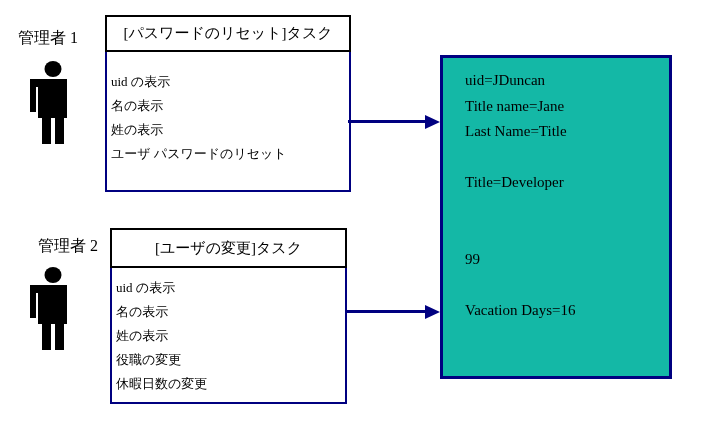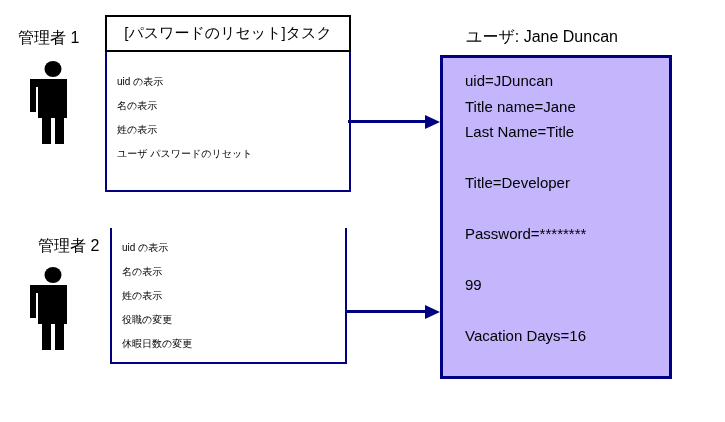--- a/index.html
+++ b/index.html
@@ -1,38 +1,38 @@
 <!DOCTYPE html>
 <html><head>
 <meta charset="utf-8">
 <style>
   html,body{margin:0;padding:0;background:#ffffff;}
   .canvas{
     position:relative;width:725px;height:422px;background:#ffffff;overflow:hidden;
-    font-family:Liberation Sans, sans-serif;
+    font-family:Liberation Serif, serif;
     color:#000;
   }
   .abs{position:absolute;}
   .admin-label{font-size:16px;line-height:18px;white-space:nowrap;}
   .person{display:block;}
 
   .task-box{position:absolute;}
   .task-header{
     border:2px solid #000;background:#fff;display:flex;align-items:center;justify-content:center;
     font-size:15px;white-space:nowrap;box-sizing:border-box;
   }
   .task-body{
     border:2px solid #000080;border-top:none;background:#fff;box-sizing:border-box;
-    font-size:10px;line-height:24px;padding-left:10px;white-space:nowrap;
+    font-size:13px;line-height:24px;padding-left:4px;white-space:nowrap;
   }
   .titem{height:24px;}
 
   .user-title{font-size:16px;white-space:nowrap;}
   .user-box{
-    position:absolute;border:3px solid #000080;background:#c4b5fd;box-sizing:border-box;
+    position:absolute;border:3px solid #000080;background:#14b8a6;box-sizing:border-box;
     font-size:15px;padding:10px 6px 0 22px;
   }
   .uline{height:25.5px;line-height:25.5px;white-space:nowrap;}
 
   .arrow{position:absolute;}
   .arrow .shaft{position:absolute;left:0;top:5px;height:3px;background:#000080;}
   .arrow .head{
     position:absolute;top:0;width:0;height:0;
     border-top:7px solid transparent;border-bottom:7px solid transparent;
     border-left:15px solid #000080;
@@ -69,48 +69,49 @@
   <svg class="abs person" style="left:26px;top:266px;" width="52" height="86" viewBox="0 0 52 86" aria-hidden="true">
     <ellipse cx="27" cy="9" rx="8.5" ry="8" fill="#000"></ellipse>
     <rect x="4" y="19" width="37" height="8" fill="#000"></rect>
     <rect x="4" y="19" width="6" height="33" fill="#000"></rect>
     <rect x="12" y="19" width="29" height="39" fill="#000"></rect>
     <rect x="16" y="57" width="9" height="27" fill="#000"></rect>
     <rect x="29" y="57" width="9" height="27" fill="#000"></rect>
   </svg>
 
   <div class="task-box" style="left:110px;top:228px;width:237px;">
+    <div class="task-header" style="width:237px;height:40px;">
+      <span>[ユーザの変更]タスク</span>
+    </div>
     <div class="task-body" style="width:237px;height:136px;padding-top:8px;">
       <div class="titem">uid の表示</div>
       <div class="titem">名の表示</div>
       <div class="titem">姓の表示</div>
       <div class="titem">役職の変更</div>
       <div class="titem">休暇日数の変更</div>
     </div>
   </div>
 
   <div class="arrow" style="left:348px;top:115px;width:92px;height:14px;">
     <div class="shaft" style="width:78px;"></div>
     <div class="head" style="left:77px;"></div>
   </div>
 
   <div class="arrow" style="left:345px;top:305px;width:95px;height:14px;">
     <div class="shaft" style="width:81px;"></div>
     <div class="head" style="left:80px;"></div>
   </div>
 
-  <div class="abs user-title" style="left:466px;top:27px;">ユーザ: Jane Duncan</div>
 
   <div class="user-box" style="left:440px;top:55px;width:232px;height:324px;">
     <div class="uline">uid=JDuncan</div>
     <div class="uline">Title name=Jane</div>
     <div class="uline">Last Name=Title</div>
     <div class="uline"></div>
     <div class="uline">Title=Developer</div>
     <div class="uline"></div>
-    <div class="uline">Password=********</div>
     <div class="uline"></div>
     <div class="uline">99</div>
     <div class="uline"></div>
     <div class="uline">Vacation Days=16</div>
   </div>
 
 </div>
 
 </body></html>

